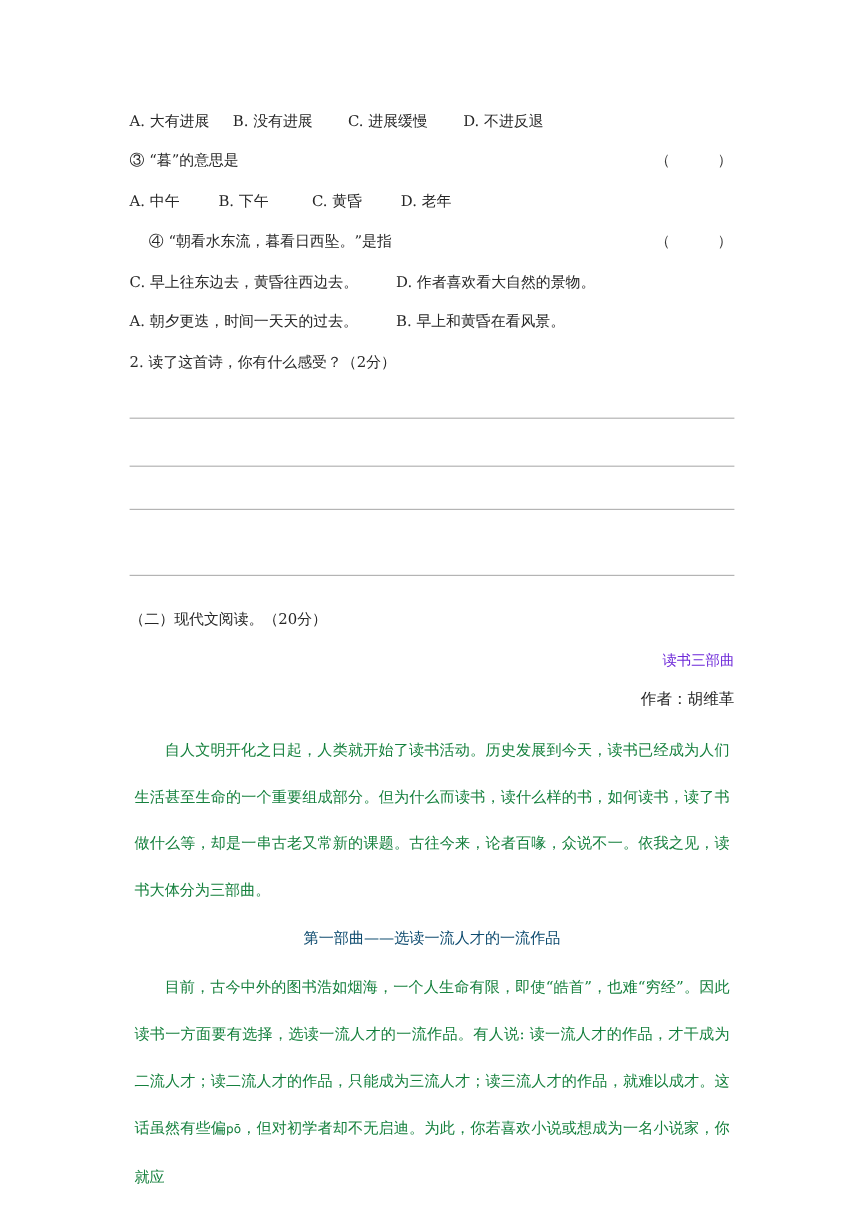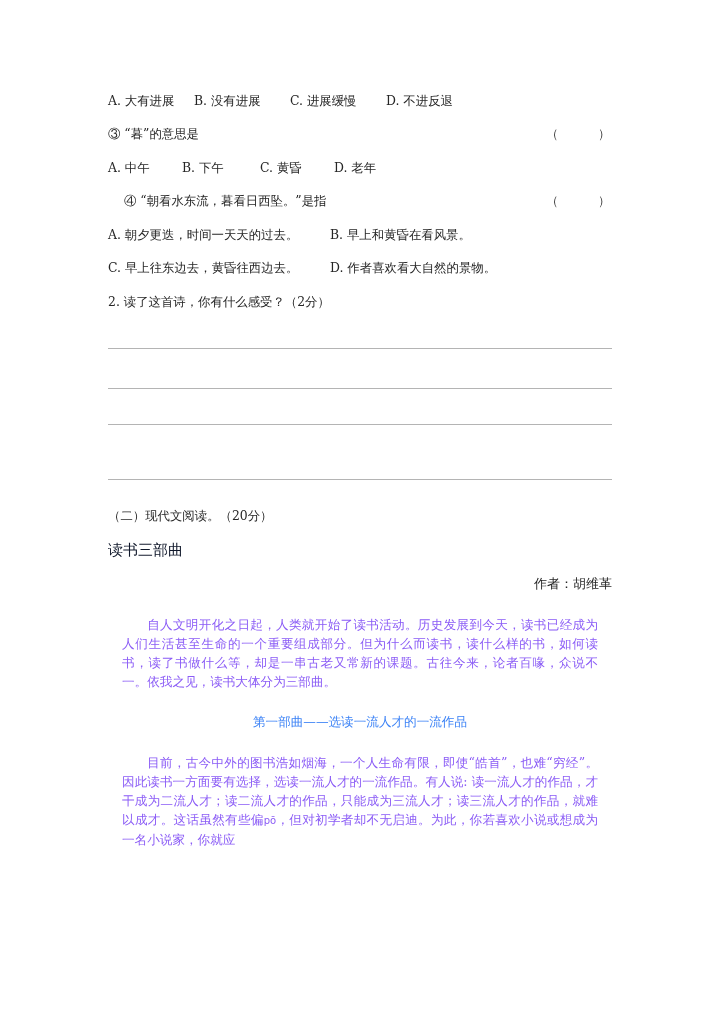--- a/index.html
+++ b/index.html
@@ -75,44 +75,44 @@
     height: 0;
     border: 0;
     border-top: 1.15px solid #b4b4b4;
     margin: 0;
     padding: 0;
   }
   .rule-block { position: relative; }
 
   
   .center {
-    text-align: left;
-    font-size: 15px;
-    color: #0f172a;
+    text-align: right;
+    font-size: 12px;
+    color: #6d28d9;
     line-height: 1;
   }
   .right {
     text-align: right;
     font-size: 13px;
     color: #262626;
     line-height: 1;
   }
   .para {
     font-size: 12.6px;
-    line-height: 19px;
-    color: #8b5cf6;
+    line-height: 39px;
+    color: #15803d;
     text-align: justify;
     text-justify: inter-character;
     text-indent: 2em;
-    margin: 14px;
+    margin: 4px;
   }
   .subhead {
     font-size: 12.6px;
     line-height: 33.5px;
-    color: #3b82f6;
+    color: #0c4a6e;
     text-align: center;
     margin: 0;
   }
   .pinyin {
     font-family: "DejaVu Sans", "Liberation Sans", sans-serif;
     font-size: 10px;
   }
   .spacer { width: 100%; }
 </style>
 </head>
@@ -143,27 +143,27 @@
       <span class="opt" style="left:226px">D. 老年</span>
     </div>
 
     <div class="row q-line">
       <span class="opt" style="left:16px">④ “朝看水东流，暮看日西坠。”是指</span>
       <span class="bracket open">（</span>
       <span class="bracket close">）</span>
     </div>
 
     <div class="row opt-line">
+      <span class="opt" style="left:0px">C. 早上往东边去，黄昏往西边去。</span>
+      <span class="opt" style="left:222px">D. 作者喜欢看大自然的景物。</span>
+    </div>
+
+    <div class="row opt-line">
       <span class="opt" style="left:0px">A. 朝夕更迭，时间一天天的过去。</span>
       <span class="opt" style="left:222px">B. 早上和黄昏在看风景。</span>
-    </div>
-
-    <div class="row opt-line">
-      <span class="opt" style="left:0px">C. 早上往东边去，黄昏往西边去。</span>
-      <span class="opt" style="left:222px">D. 作者喜欢看大自然的景物。</span>
     </div>
 
     <div class="row q-line" style="height:36px">
       <span class="opt" style="left:0px">2. 读了这首诗，你有什么感受？（2分）</span>
     </div>
 
     <div class="rule-block">
       <div class="spacer" style="height:28px"></div>
       <hr class="rule">
       <div class="spacer" style="height:39px"></div>

